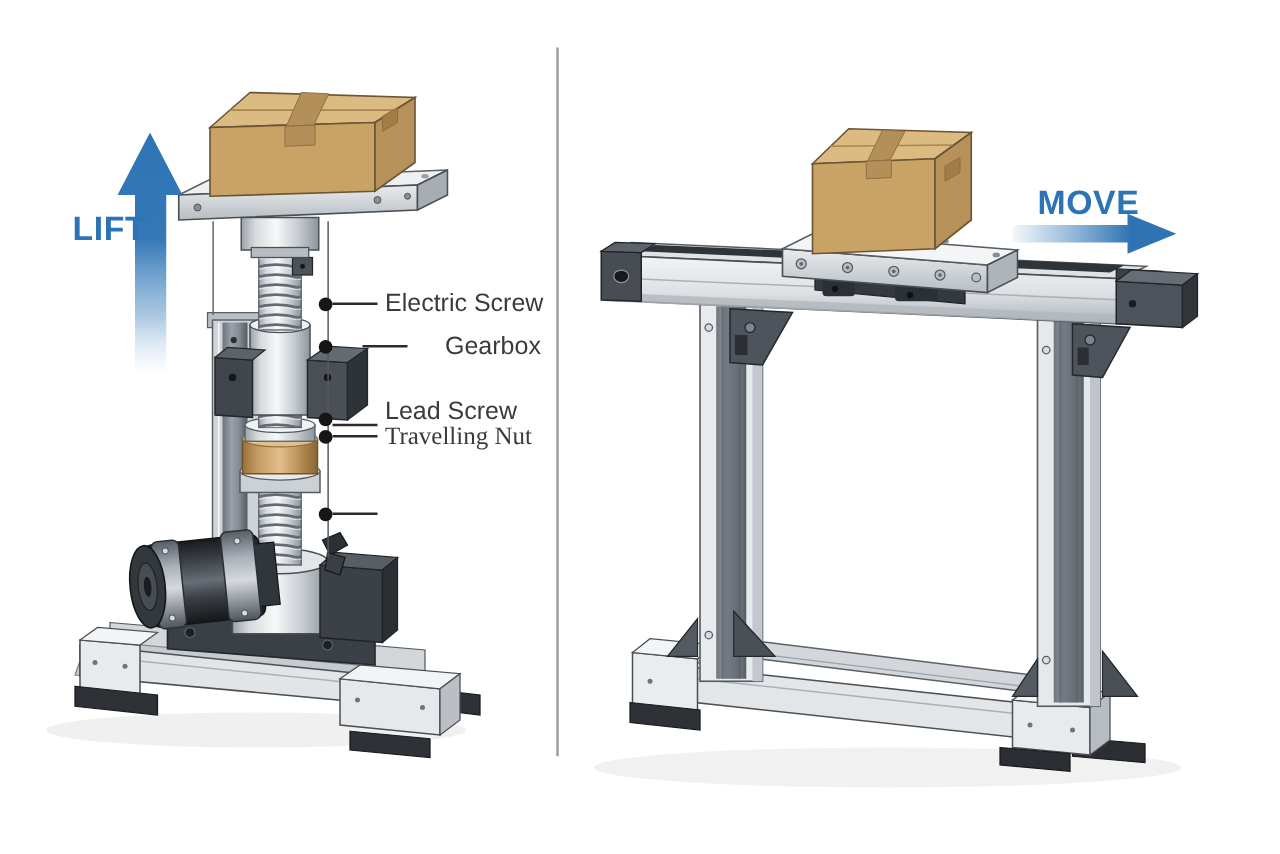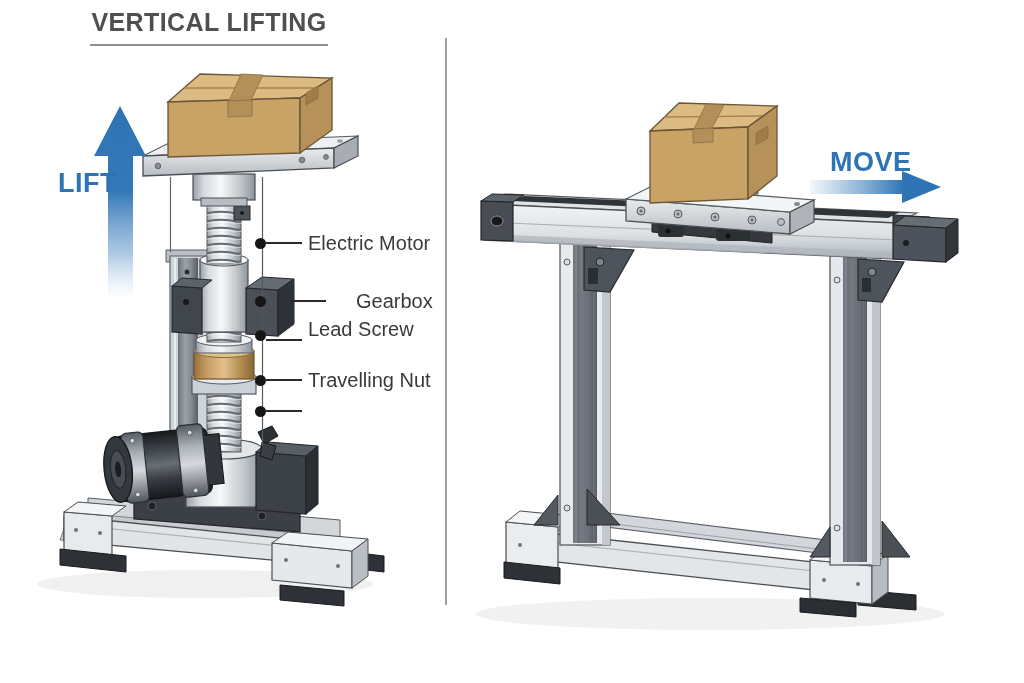--- a/index.html
+++ b/index.html
@@ -324,43 +324,42 @@
         <line x1="664" y1="117" x2="762" y2="116" stroke="#a9854f" stroke-width="1.4"></line>
         <polygon points="694,129 712,128 724,105 706,104" fill="#b3905a" stroke="#8e6f40" stroke-width=".8"></polygon>
         <polygon points="693,129 713,128 713,142 693,143" fill="#b3905a" stroke="#8e6f40" stroke-width=".8"></polygon>
         <polygon points="756,133 768,126 768,138 756,145" fill="#a07c46" stroke="#8e6f40" stroke-width=".8"></polygon>
       </g>
 
       <polygon points="810,180 902,180 902,171 941,187 902,203 902,194 810,194" fill="url(#gMove)"></polygon>
     </g>
   </svg>
 
-  <div class="panel-title title-left">VERTICAL LIFTING</div>
 
   <div class="divider"></div>
 
   <div class="arrow-label lift-label">LIFT</div>
   <div class="arrow-label move-label">MOVE</div>
 
   <div class="part-label" style="top:230px;">
     <span class="dot"></span>
     <span class="leader"></span>
-    <span class="txt">Electric Motor</span>
-  </div>
-  <div class="part-label" style="top:288px;gap:24px;">
+    <span class="txt">Electric Screw</span>
+  </div>
+  <div class="part-label" style="top:264px;gap:24px;">
     <span class="dot"></span>
     <span class="leader"></span>
     <span class="txt">Gearbox</span>
   </div>
   <div class="part-label" style="top:315px;align-items:flex-end;">
     <span class="dot"></span>
     <span class="leader"></span>
     <span class="txt">Lead Screw</span>
   </div>
-  <div class="part-label" style="top:367px;">
+  <div class="part-label" style="top:336px;font-family:Liberation Serif, serif;">
     <span class="dot"></span>
     <span class="leader"></span>
     <span class="txt">Travelling Nut</span>
   </div>
   <div class="part-label" style="top:398px;">
     <span class="dot"></span>
     <span class="leader"></span>
   </div>
 
 </div>

